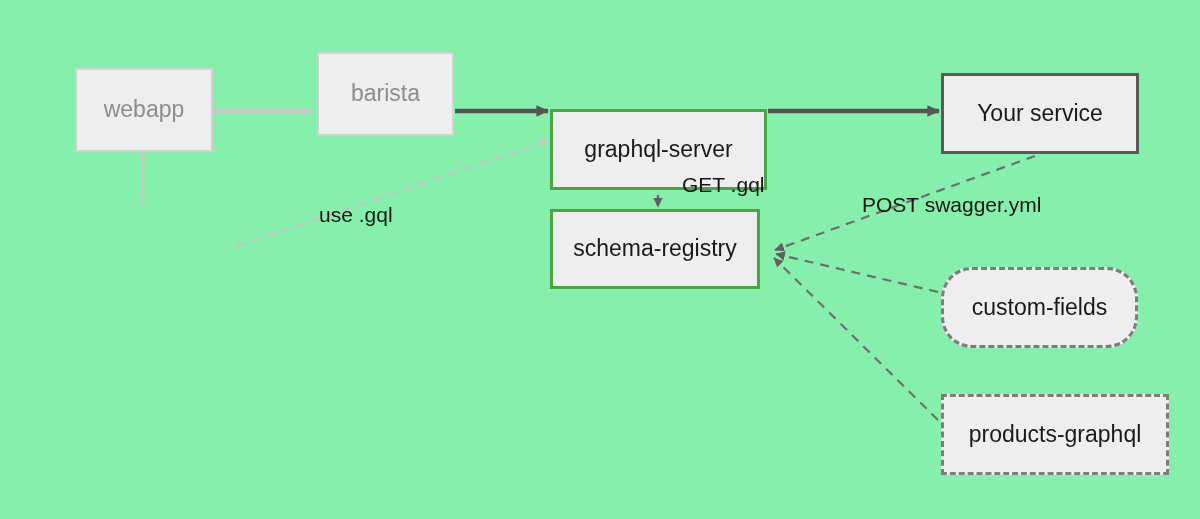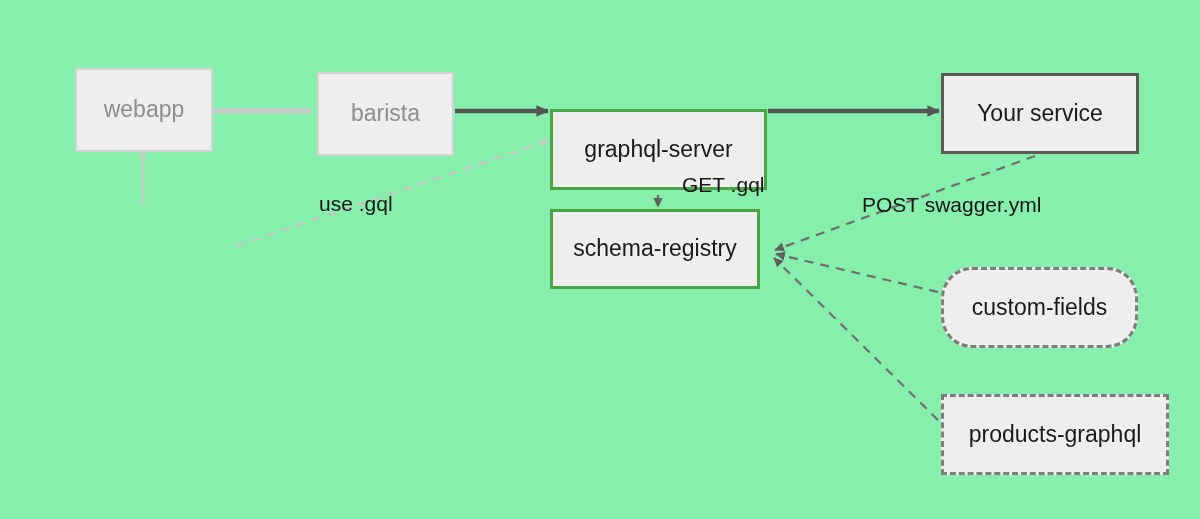--- a/index.html
+++ b/index.html
@@ -105,21 +105,21 @@
 
     <line x1="938" y1="292" x2="776" y2="254" stroke="#6e6e6e" stroke-width="2.2" stroke-dasharray="9,7" marker-end="url(#ah-dash)"></line>
 
     <line x1="938" y1="420" x2="774" y2="258" stroke="#6e6e6e" stroke-width="2.2" stroke-dasharray="9,7" marker-end="url(#ah-dash)"></line>
   </svg>
 
   <div class="node muted" style="left:75px; top:68px; width:138px; height:84px;">
     <span class="node-label">webapp</span>
   </div>
 
-  <div class="node muted" style="left:317px; top:72px; width:137px; height:84px;">
+  <div class="node muted" style="left:317px; top:52px; width:137px; height:84px;">
     <span class="node-label">barista</span>
   </div>
 
   <div class="node accent" style="left:550px; top:68px; width:217px; height:81px;margin-top:41px;">
     <span class="node-label">graphql-server</span>
   </div>
 
   <div class="node strong" style="left:941px; top:73px; width:198px; height:81px;">
     <span class="node-label">Your service</span>
   </div>
@@ -130,19 +130,19 @@
   </div>
 
   <div class="node ghost" style="left:941px; top:267px; width:197px; height:81px;border-radius:31px;">
     <span class="node-label">custom-fields</span>
   </div>
 
   <div class="node ghost" style="left:941px; top:394px; width:228px; height:81px;">
     <span class="node-label">products-graphql</span>
   </div>
 
-  <div class="edge-label" style="left:319px; top:192px;">use .gql</div>
+  <div class="edge-label" style="left:319px; top:203px;">use .gql</div>
 
   <div class="edge-label" style="left:682px; top:173px;">GET .gql</div>
 
   <div class="edge-label" style="left:862px; top:193px;">POST swagger.yml</div>
 
 </div>
 
 </body></html>

